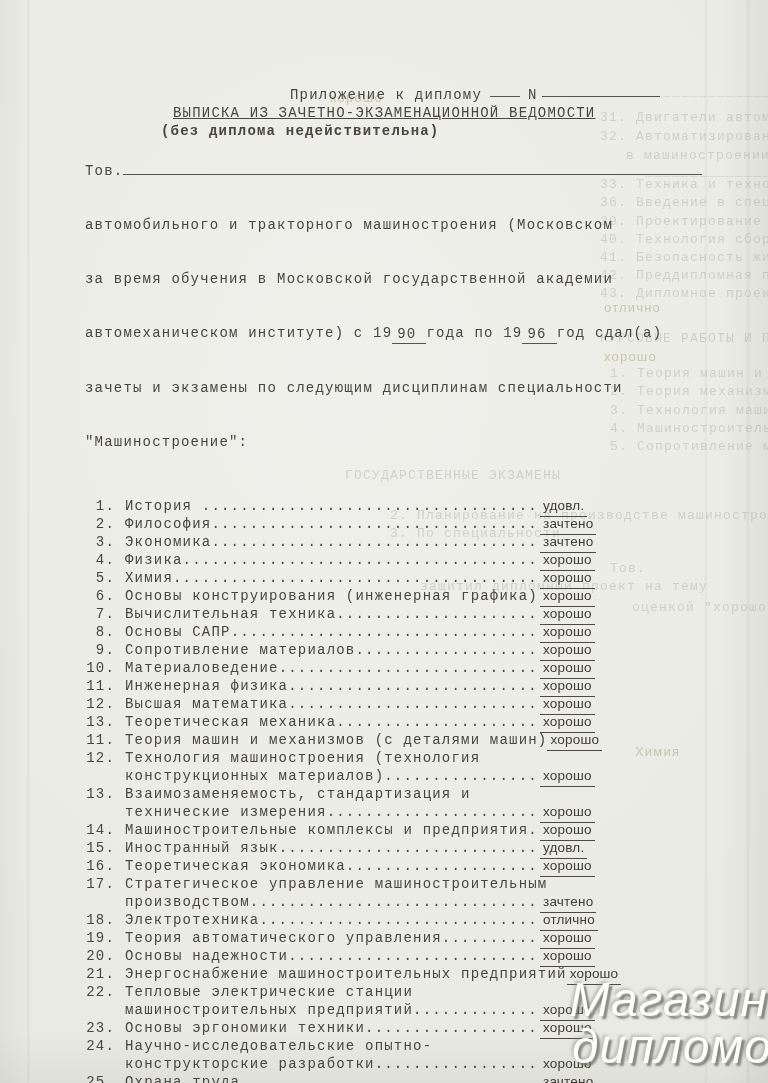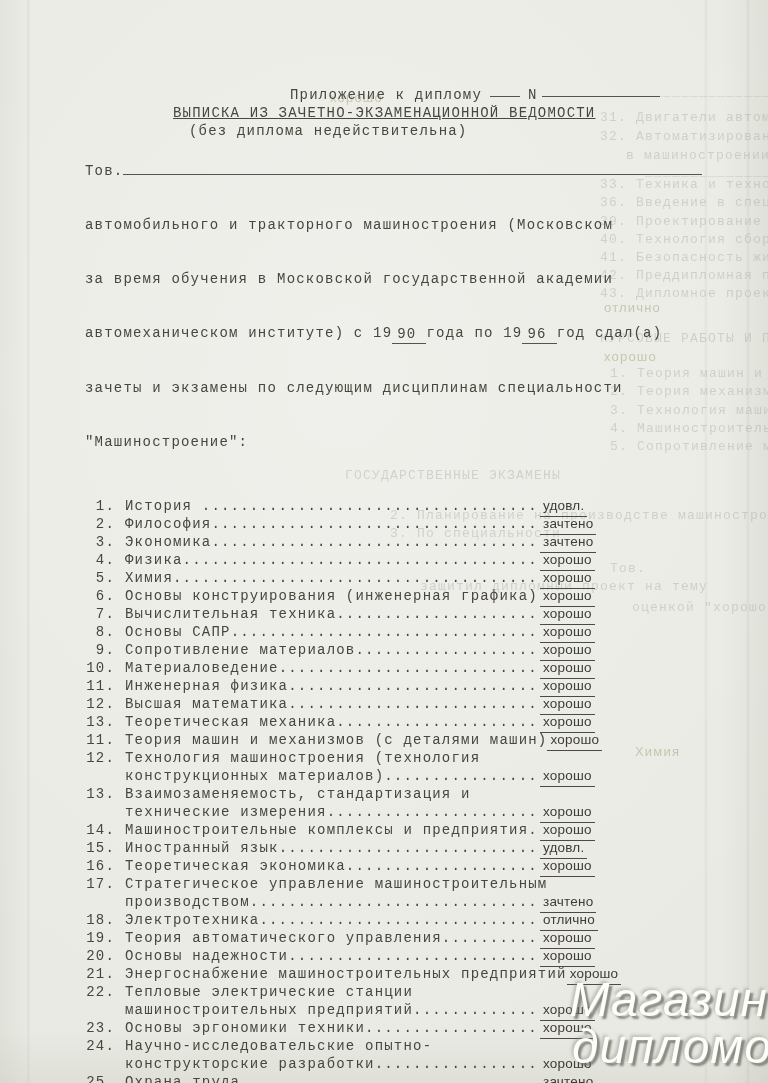--- a/index.html
+++ b/index.html
@@ -20,21 +20,21 @@
   .bleed .fr.ol{color:#a9a67e;opacity:.55;font-family:"Liberation Sans",sans-serif;}
   
   .content{position:absolute;left:85px;top:86px;width:640px;z-index:2;
            font-size:14px;letter-spacing:1.2px;line-height:18px;color:#49463e;}
   .content *{white-space:pre;}
   .h1{margin-left:205px;display:flex;align-items:center;}
   .ublank{display:inline-block;border-bottom:1px solid #55534b;transform:translateY(1px);}
   .b1{width:30px;margin:0 8px;}
   .b2{width:118px;margin-left:4px;}
   .h2{margin-left:88px;text-decoration:underline;}
-  .h3{margin-left:104px;}
+  .h3{margin-left:76px;font-weight:bold;}
   .tov{margin-top:22px;display:flex;width:617px;align-items:baseline;}
   .tovline{flex:1;border-bottom:1px solid #55534b;margin-bottom:3px;}
   .para{margin-top:0;}
   .yr{display:inline-block;border-bottom:1px solid #55534b;padding:0 10px 0 5px;transform:translateY(1px);}
   
   .list{margin-top:10px;width:533px;}
   .srow{display:flex;align-items:baseline;height:18px;}
   .num{width:30px;flex:none;text-align:right;}
   .sname{flex:none;padding-left:10px;}
   .dots{flex:1;min-width:0;overflow:hidden;white-space:nowrap;}

